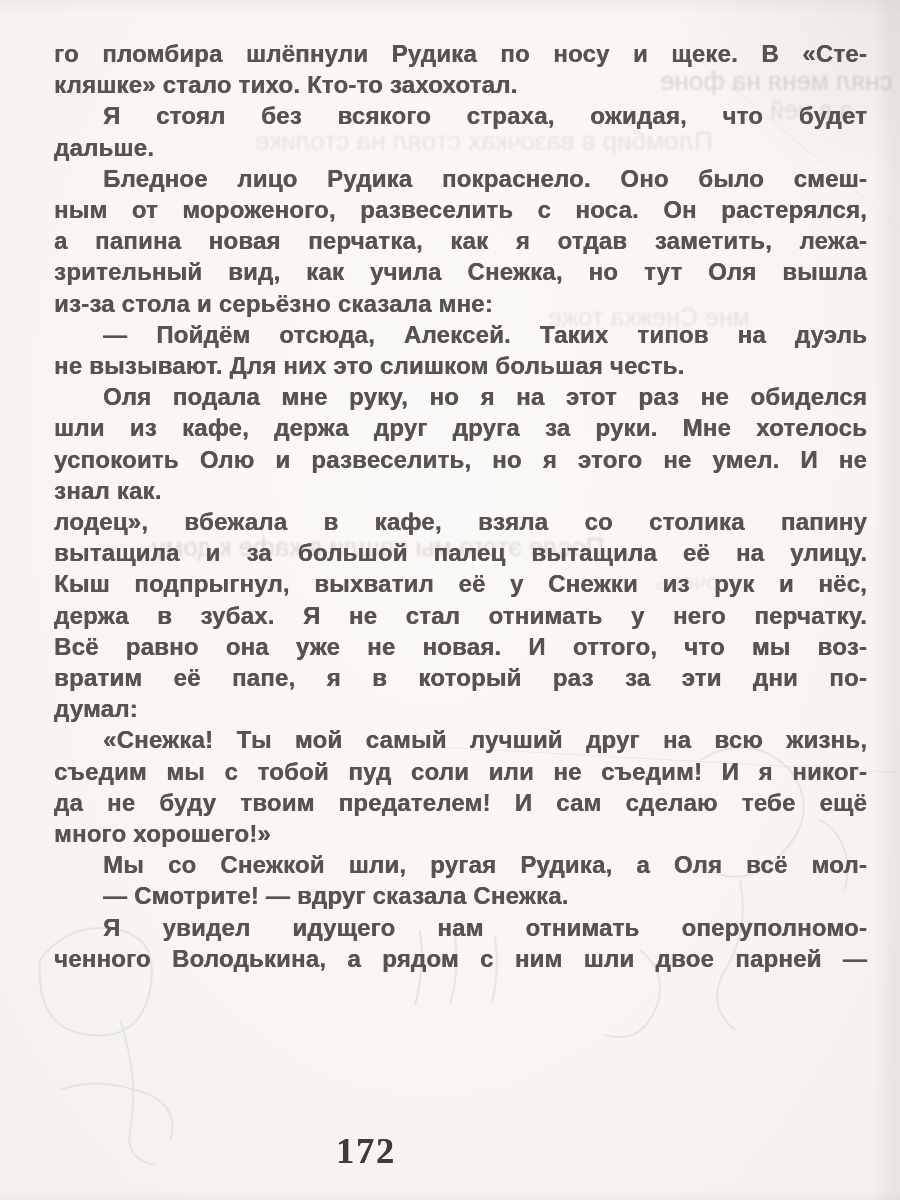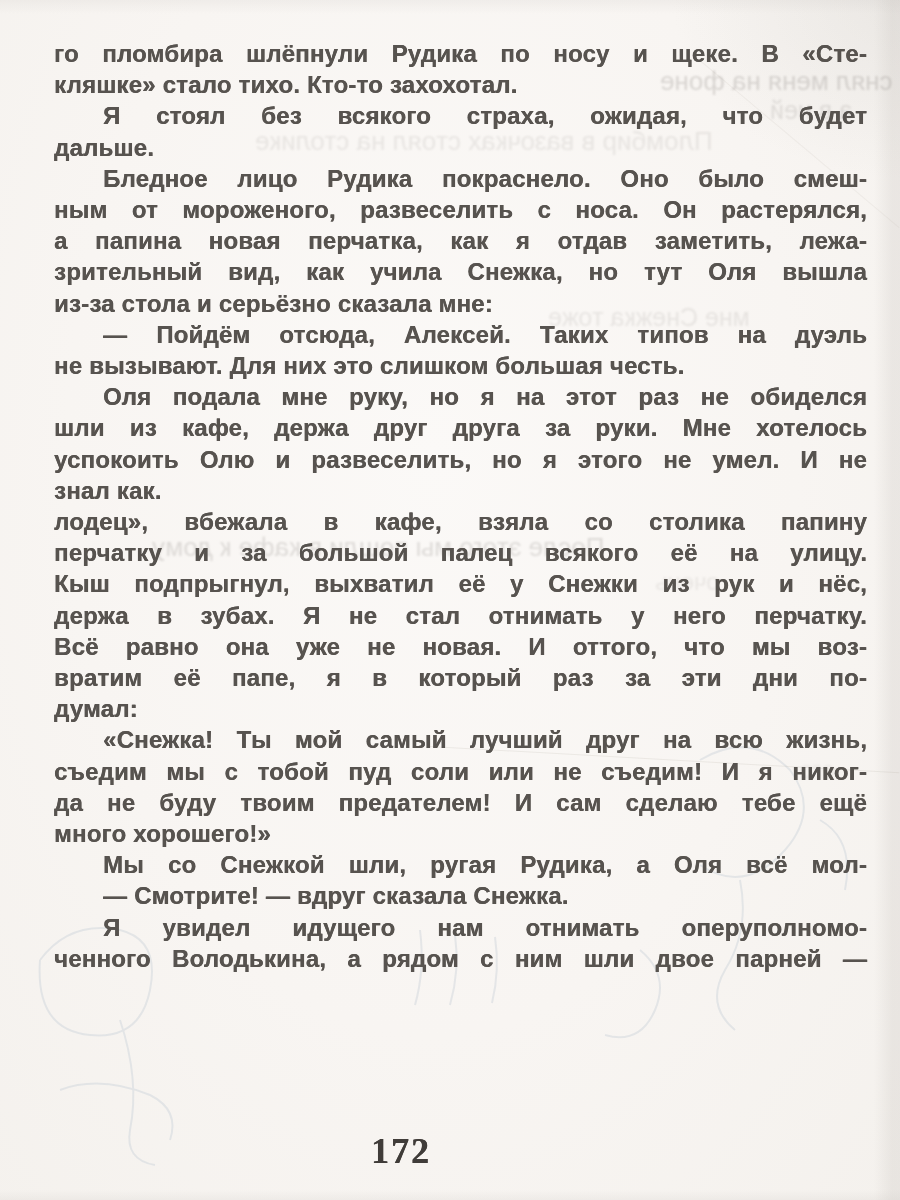--- a/index.html
+++ b/index.html
@@ -69,21 +69,20 @@
   .line{text-align:justify;text-align-last:justify;white-space:normal;}
   .line.left{text-align:left;text-align-last:left;}
   .line.indent{text-indent:49px;}
   .page-number{
     position:absolute;top:1130px;left:0;width:732px;z-index:2;
     text-align:center;
     font-family:"Liberation Serif","DejaVu Serif",serif;
     font-weight:bold;font-size:36px;color:#403c39;
     letter-spacing:2px;
     text-shadow:0.3px 0 0 currentColor;
-    padding-left:35px;
   }
 </style>
 </head>
 <body>
 
 <div class="page">
 
   <div class="ghost-layer">
     <svg class="sketch" width="900" height="1200" viewBox="0 0 900 1200">
       <g fill="none" stroke="#ccd3da" stroke-width="2" opacity="0.45">
@@ -119,21 +118,21 @@
       <div class="line">а папина новая перчатка, как я отдав заметить, лежа-</div>
       <div class="line">зрительный вид, как учила Снежка, но тут Оля вышла</div>
       <div class="line left">из-за стола и серьёзно сказала мне:</div>
       <div class="line indent">— Пойдём отсюда, Алексей. Таких типов на дуэль</div>
       <div class="line left">не вызывают. Для них это слишком большая честь.</div>
       <div class="line indent">Оля подала мне руку, но я на этот раз не обиделся</div>
       <div class="line">шли из кафе, держа друг друга за руки. Мне хотелось</div>
       <div class="line">успокоить Олю и развеселить, но я этого не умел. И не</div>
       <div class="line left">знал как.</div>
       <div class="line">лодец», вбежала в кафе, взяла со столика папину</div>
-      <div class="line">перчатку и за большой палец всякого её на улицу.</div>
+      <div class="line">вытащила и за большой палец вытащила её на улицу.</div>
       <div class="line">Кыш подпрыгнул, выхватил её у Снежки из рук и нёс,</div>
       <div class="line">держа в зубах. Я не стал отнимать у него перчатку.</div>
       <div class="line">Всё равно она уже не новая. И оттого, что мы воз-</div>
       <div class="line">вратим её папе, я в который раз за эти дни по-</div>
       <div class="line left">думал:</div>
       <div class="line indent">«Снежка! Ты мой самый лучший друг на всю жизнь,</div>
       <div class="line">съедим мы с тобой пуд соли или не съедим! И я никог-</div>
       <div class="line">да не буду твоим предателем! И сам сделаю тебе ещё</div>
       <div class="line left">много хорошего!»</div>
       <div class="line indent">Мы со Снежкой шли, ругая Рудика, а Оля всё мол-</div>

